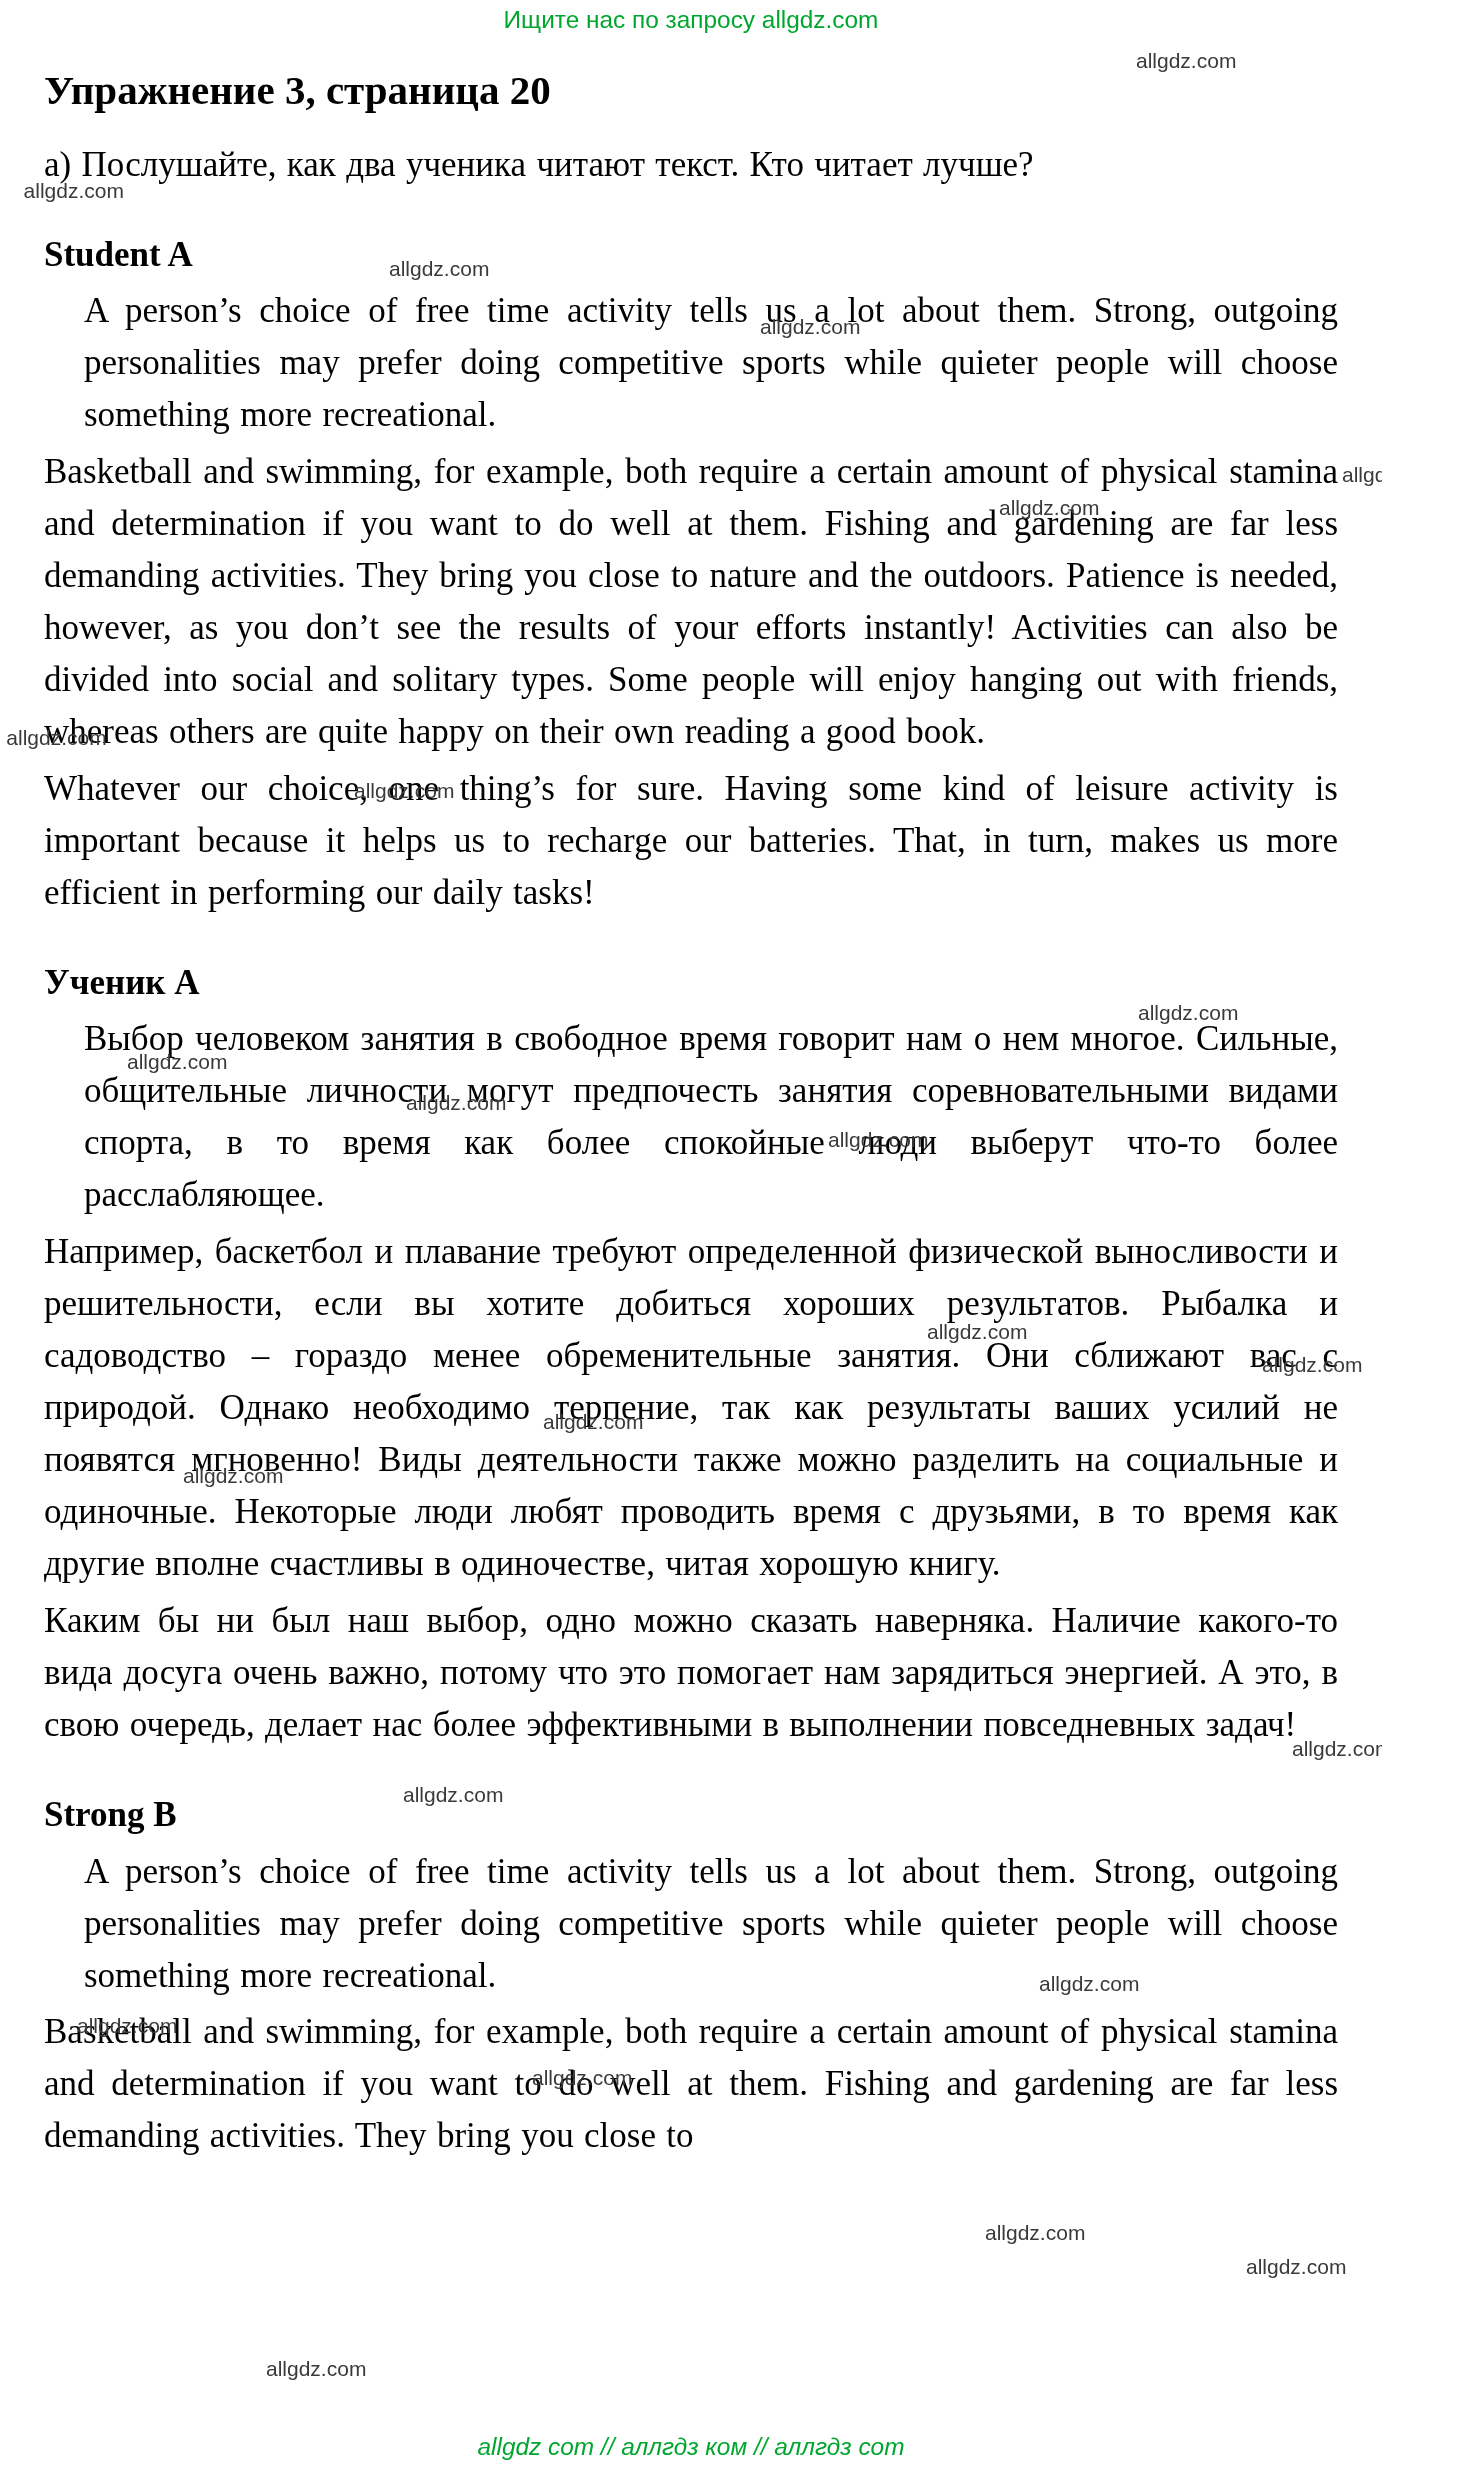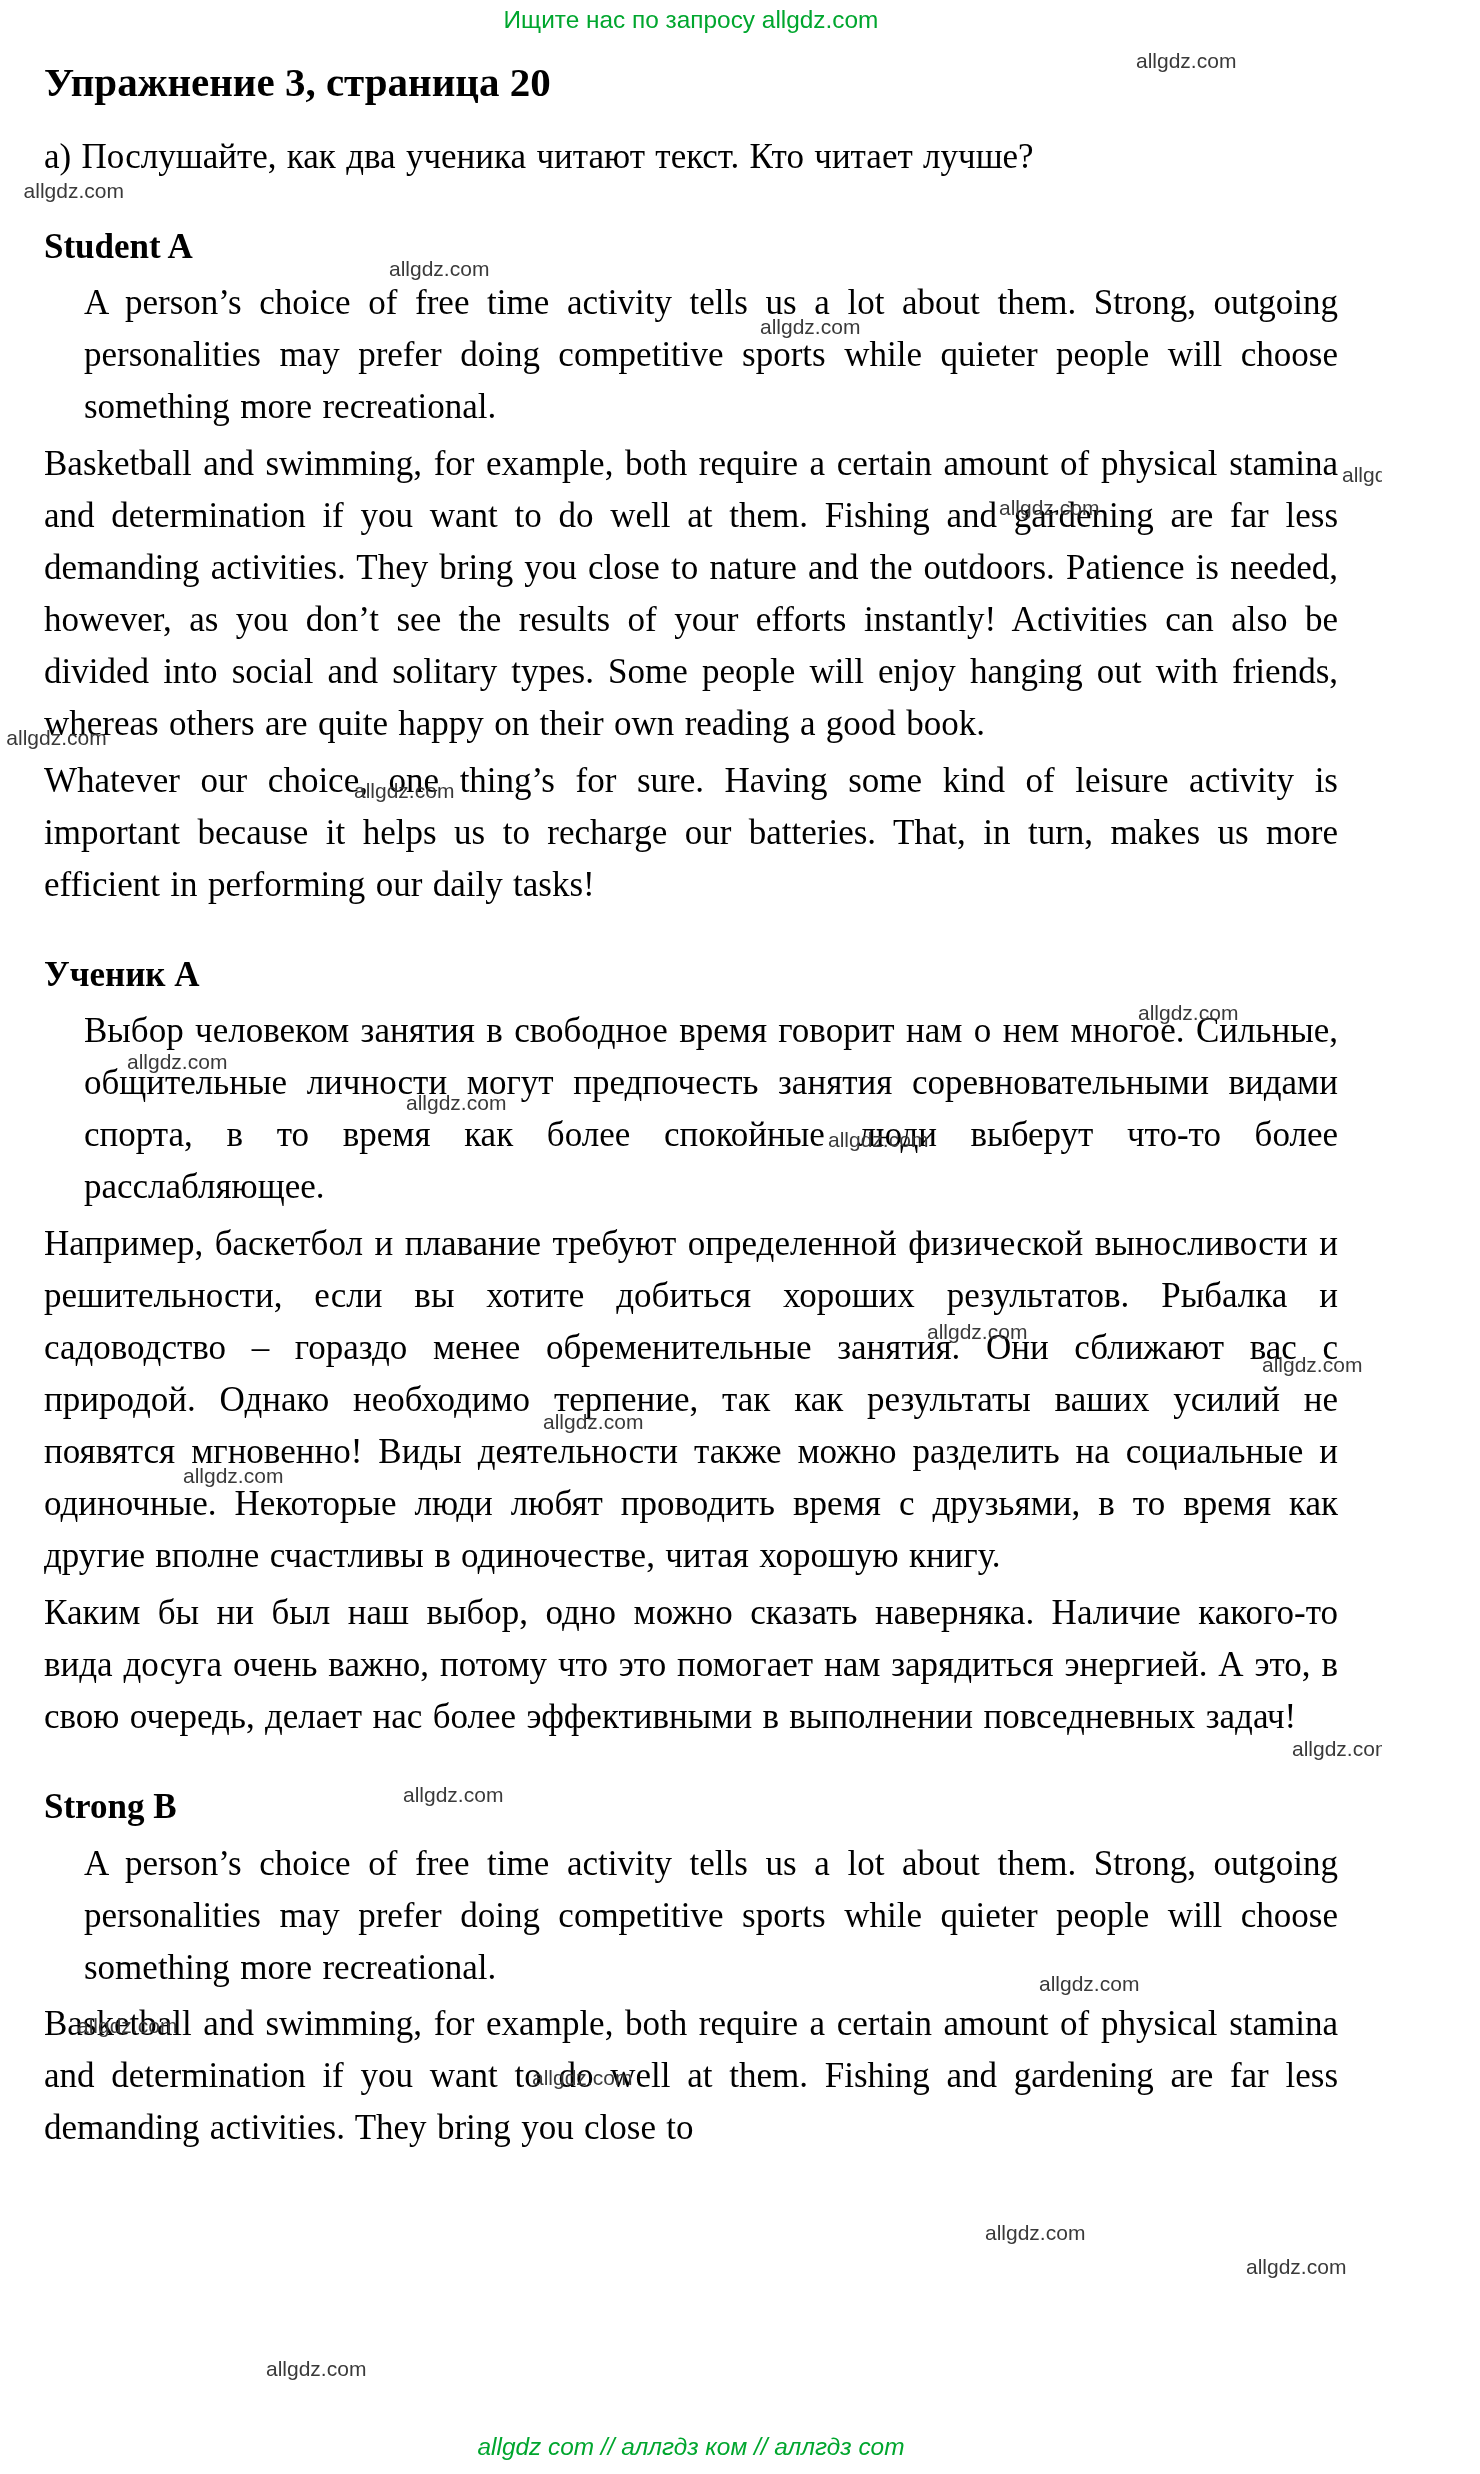--- a/index.html
+++ b/index.html
@@ -26,21 +26,21 @@
     text-align:center;
     color:var(--accent-green);
     font-family:"Liberation Sans","DejaVu Sans",sans-serif;
     font-size:24.4px;
     font-style:italic;
   }
 
   .title{
     font-size:41px;
     font-weight:bold;
-    margin-top:24px;
+    margin-top:32px;
     line-height:47px;
   }
 
   .para{
     font-size:35px;
     line-height:52px;
     text-align:justify;
     margin-top:6.3px;
     word-spacing:1.6px;
   }

